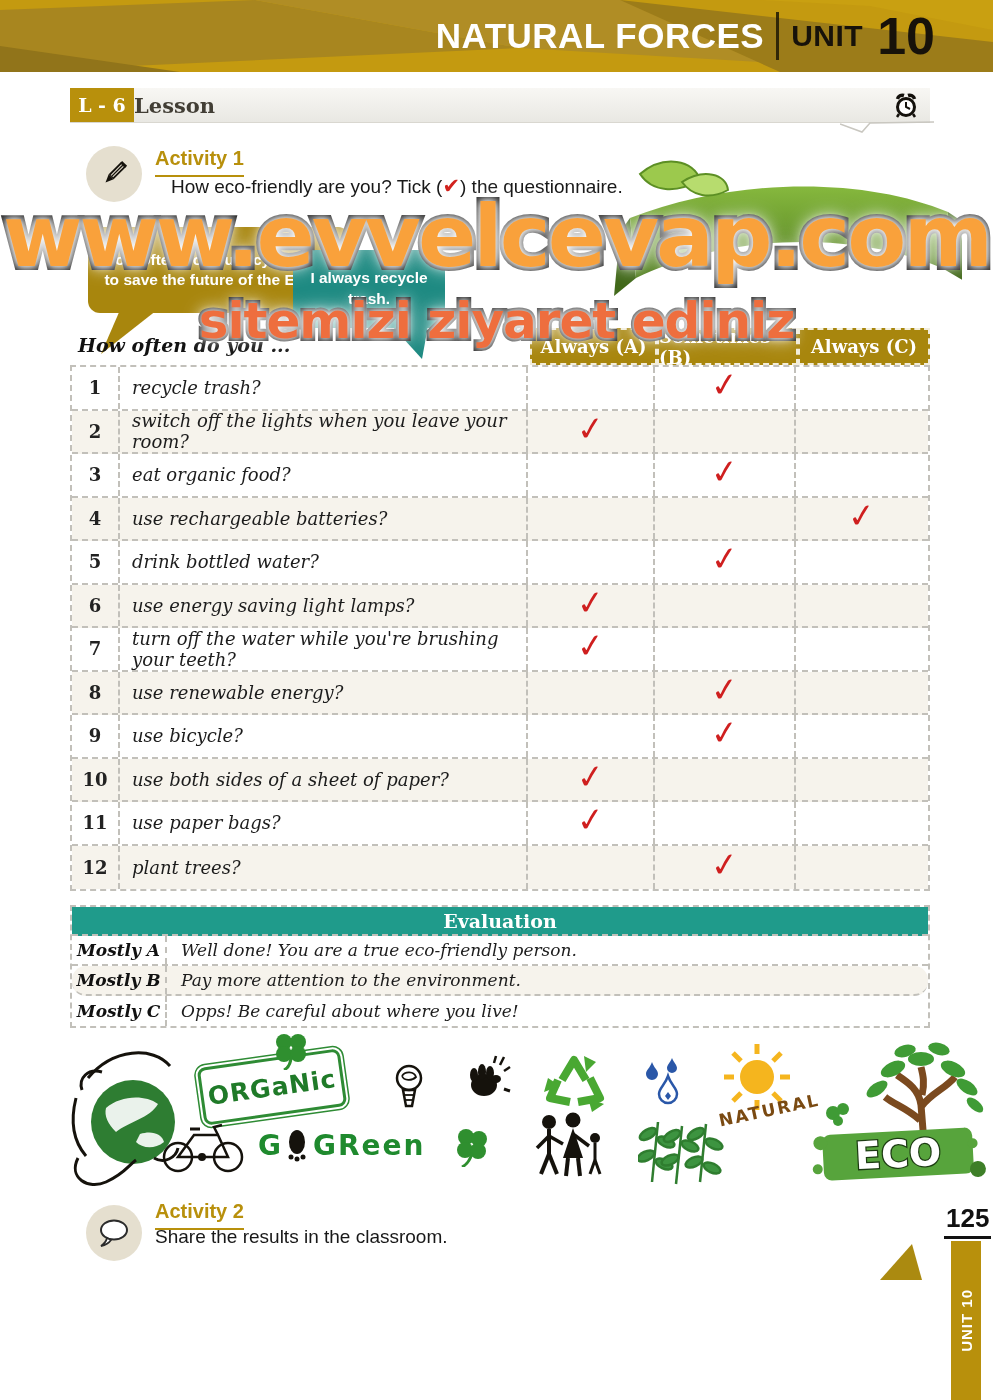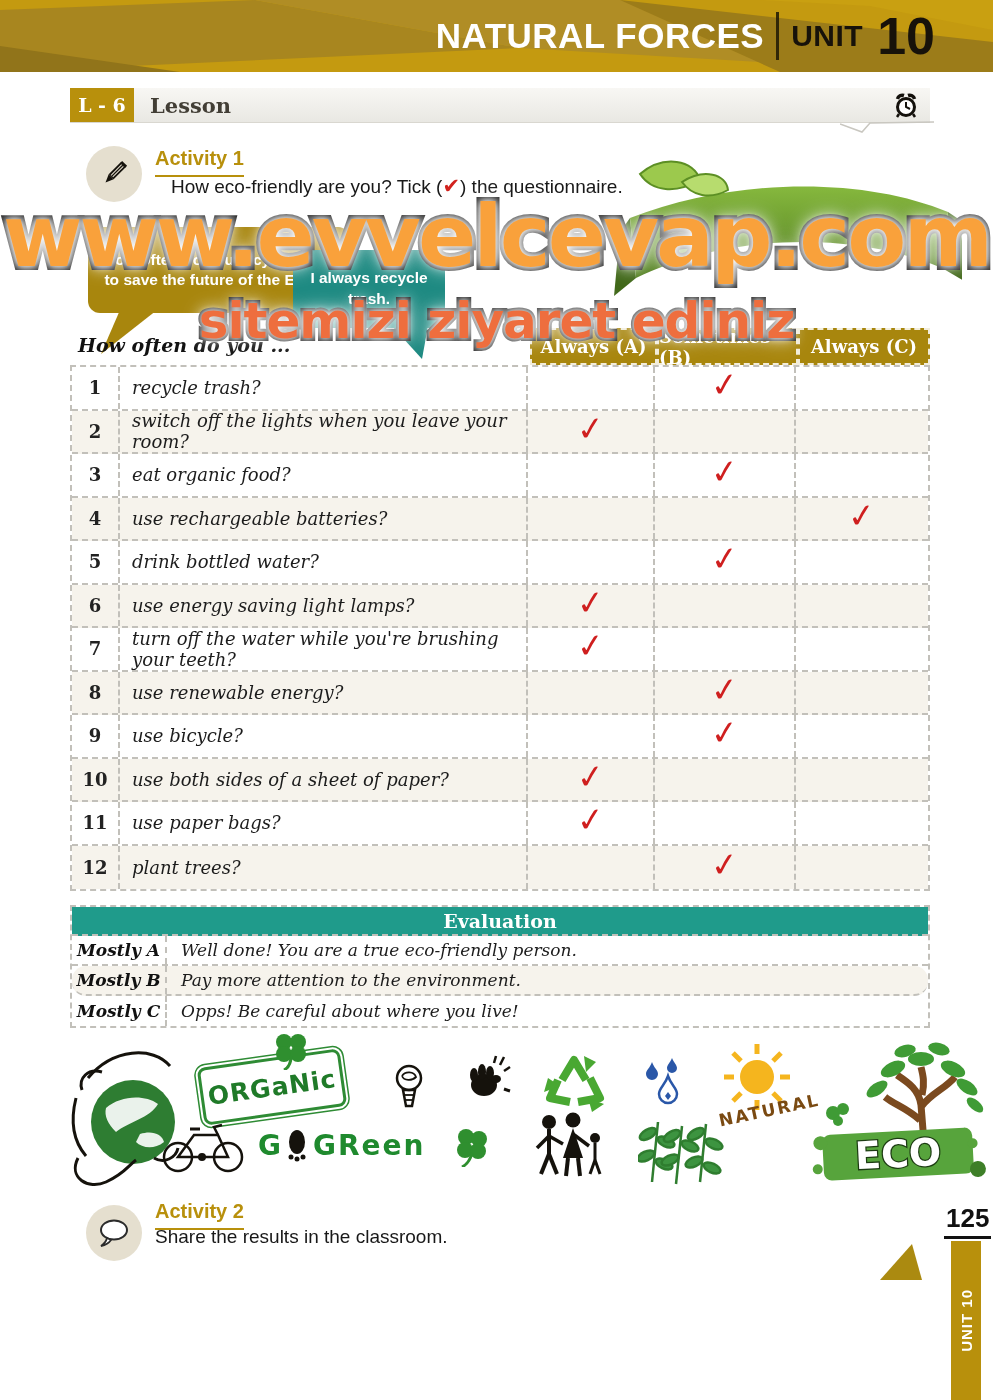--- a/index.html
+++ b/index.html
@@ -10,21 +10,21 @@
   .header-title{position:absolute;top:0;right:58px;height:72px;display:flex;align-items:center;gap:12px;z-index:2;}
   .ht-main{color:#fff;font-size:35px;font-weight:bold;letter-spacing:.5px;}
   .ht-div{width:3px;height:48px;background:rgba(30,25,5,.85);}
   .ht-unit{color:#17120a;font-size:30px;font-weight:bold;letter-spacing:.5px;}
   .ht-num{color:#17120a;font-size:52px;font-weight:bold;margin-left:2px;line-height:1;}
   
   .lesson-bar{position:absolute;left:70px;top:88px;width:860px;height:34px;
      background:linear-gradient(180deg,#f8f7f4,#e9e8e3);border-bottom:1px solid #d9d7d0;display:flex;align-items:center;}
   .lesson-code{width:64px;height:34px;background:#b8900c;color:#fff;display:flex;align-items:center;justify-content:center;
      font-family:"DejaVu Serif","Liberation Serif",serif;font-weight:bold;font-size:19px;}
-  .lesson-label{font-family:"DejaVu Serif","Liberation Serif",serif;font-weight:bold;font-size:21px;color:#423e35;padding-left:16px;}
+  .lesson-label{font-family:"DejaVu Serif","Liberation Serif",serif;font-weight:bold;font-size:21px;color:#423e35;}
   .clock-ico{position:absolute;right:10px;top:4px;}
   .bar-tail{position:absolute;left:840px;top:121px;z-index:0;}
   
   .act-circle{position:absolute;width:56px;height:56px;border-radius:50%;background:#e5dfcf;display:flex;align-items:center;justify-content:center;}
   .a1-circle{left:86px;top:146px;}
   .a2-circle{left:86px;top:1205px;}
   .act-label{position:absolute;font-weight:bold;font-size:20px;color:#b8900c;border-bottom:2.5px solid #b8900c;padding-bottom:5px;}
   .a1-label{left:155px;top:147px;}
   .a2-label{left:155px;top:1200px;}
   .act-text{position:absolute;font-size:19px;color:#181818;}

